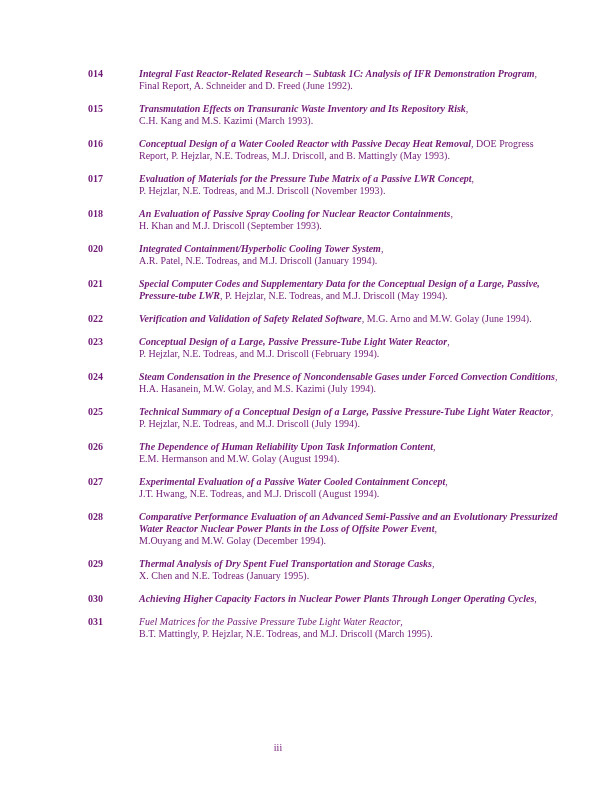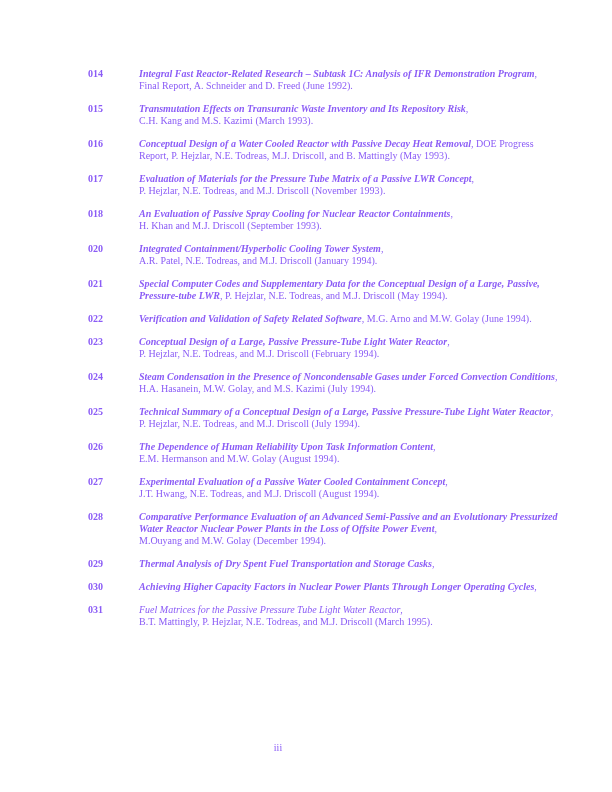--- a/index.html
+++ b/index.html
@@ -6,21 +6,21 @@
     margin: 0;
     padding: 0;
     background: #ffffff;
   }
   .page {
     position: relative;
     width: 612px;
     height: 792px;
     background: #ffffff;
     font-family: "Liberation Serif", serif;
-    color: #8b5cf6;
+    color: #701a75;
     overflow: hidden;
   }
   .entries {
     position: absolute;
     left: 88px;
     top: 68px;
     width: 470px;
   }
   .entry-row {
     display: flex;
@@ -161,20 +161,21 @@
         <div class="entry-content">
           <div class="entry-line"><span class="seg-bold-italic">Comparative Performance Evaluation of an Advanced Semi-Passive and an Evolutionary Pressurized</span></div>
           <div class="entry-line"><span class="seg-bold-italic">Water Reactor Nuclear Power Plants in the Loss of Offsite Power Event</span><span class="seg-regular">,</span></div>
           <div class="entry-line"><span class="seg-regular">M.Ouyang and M.W. Golay (December 1994).</span></div>
         </div>
       </div>
       <div class="entry-row">
         <div class="entry-number">029</div>
         <div class="entry-content">
           <div class="entry-line"><span class="seg-bold-italic">Thermal Analysis of Dry Spent Fuel Transportation and Storage Casks</span><span class="seg-regular">,</span></div>
+          <div class="entry-line"><span class="seg-regular">X. Chen and N.E. Todreas (January 1995).</span></div>
         </div>
       </div>
       <div class="entry-row">
         <div class="entry-number">030</div>
         <div class="entry-content">
           <div class="entry-line"><span class="seg-bold-italic">Achieving Higher Capacity Factors in Nuclear Power Plants Through Longer Operating Cycles</span><span class="seg-regular">,</span></div>
         </div>
       </div>
       <div class="entry-row">
         <div class="entry-number">031</div>

